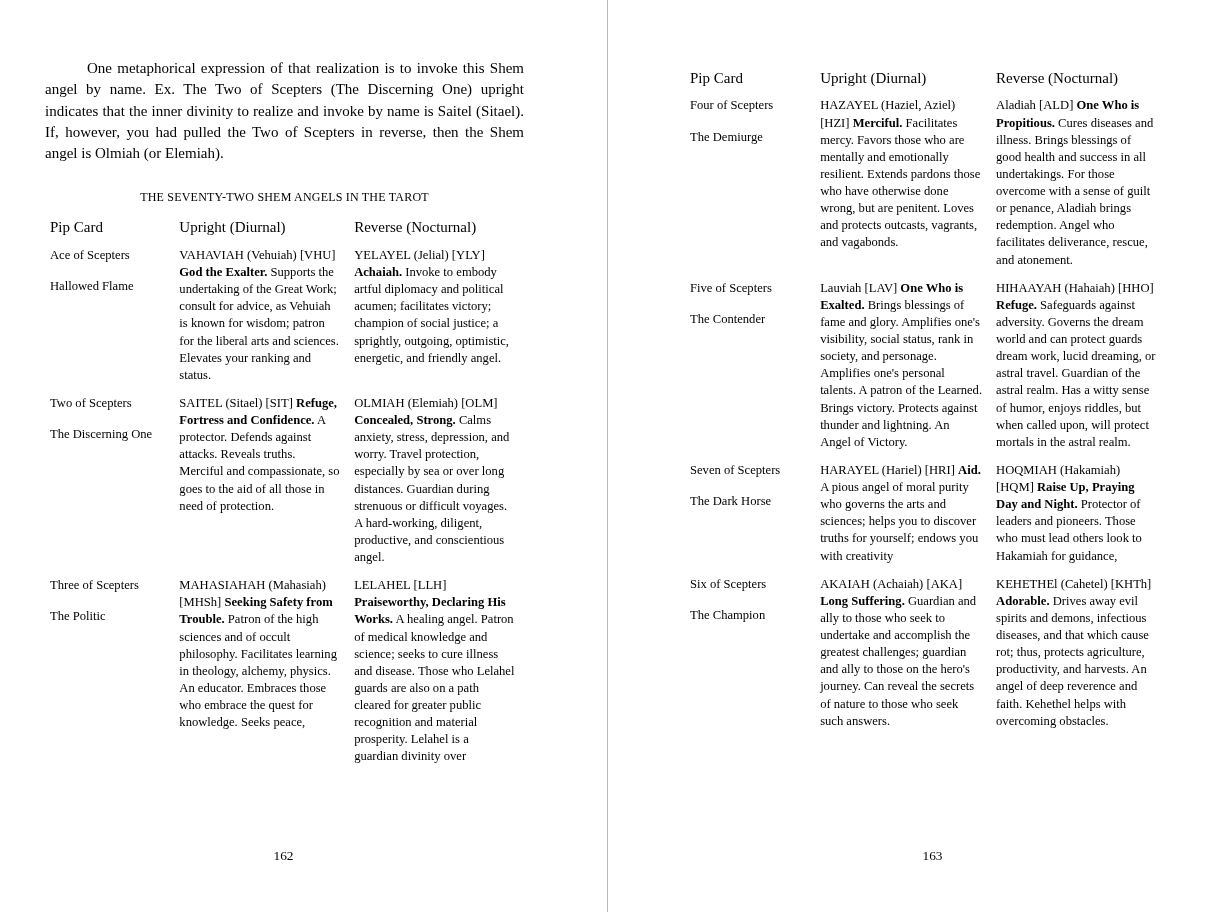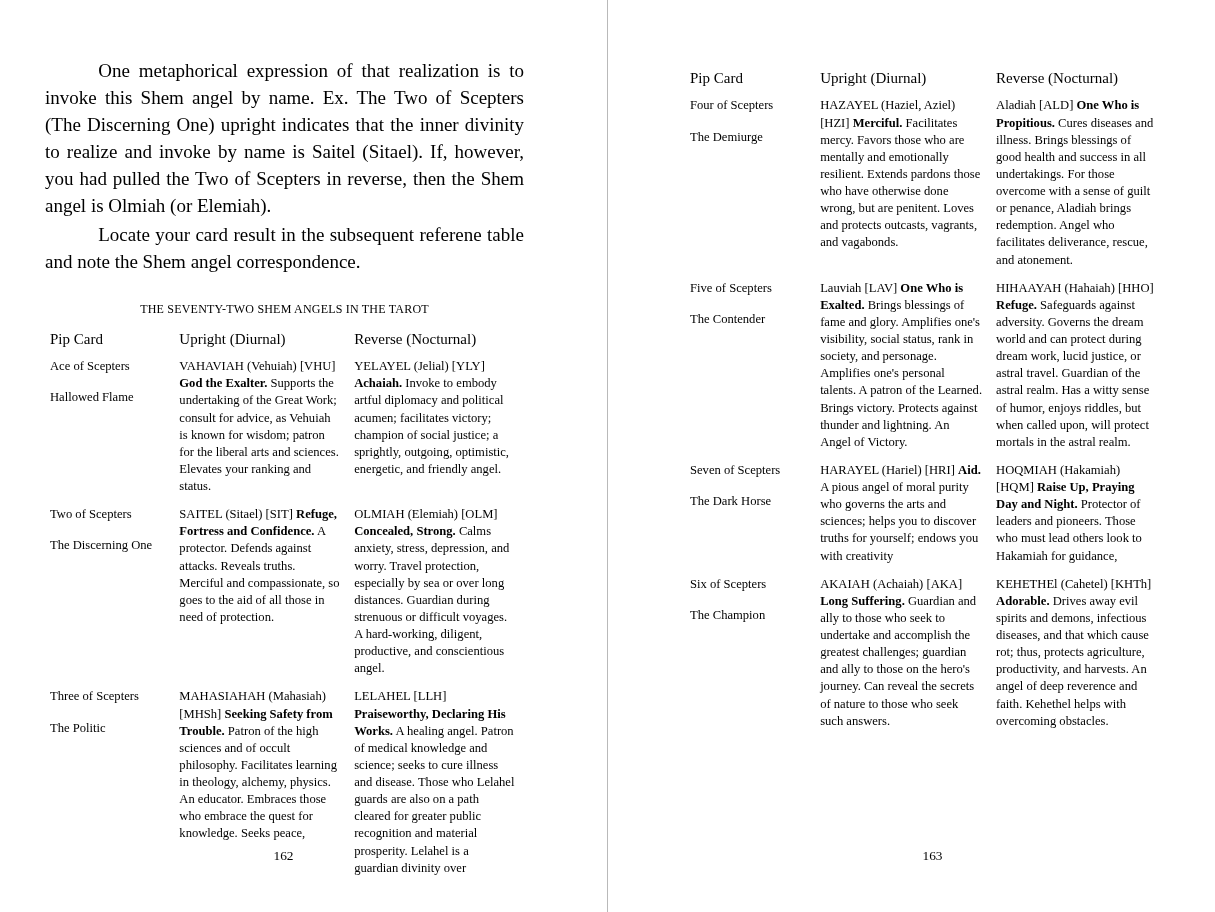--- a/index.html
+++ b/index.html
@@ -40,21 +40,21 @@
     top: 58px;
     bottom: 0;
     left: 0;
     right: 0;
   }
   .page-left .page-inner { left: 45px; right: 83px; }
   .page-right .page-inner { left: 78px; right: 47px; }
 
   p.body {
     margin: 0 0 0 0;
-    font-size: 19px;
+    font-size: 15px;
     line-height: 1.42;
     text-align: justify;
     text-indent: 2.8em;
   }
   p.body + p.body { margin-top: 2px; }
 
   h2.table-title {
     font-size: 12px;
     font-weight: normal;
     text-align: center;
@@ -111,21 +111,20 @@
 </style>
 </head>
 <body>
 
 <div class="spread">
   <div class="gutter"></div>
 
   <div class="page page-left">
     <div class="page-inner">
       <p class="body">One metaphorical expression of that realization is to invoke this Shem angel by name. Ex. The Two of Scepters (The Discerning One) upright indicates that the inner divinity to realize and invoke by name is Saitel (Sitael). If, however, you had pulled the Two of Scepters in reverse, then the Shem angel is Olmiah (or Elemiah).</p>
-      <p class="body">Locate your card result in the subsequent referene table and note the Shem angel correspondence.</p>
 
       <h2 class="table-title">THE SEVENTY-TWO SHEM ANGELS IN THE TAROT</h2>
 
       <div class="clip" style="height:585px;">
       <table class="shem">
         <colgroup>
               <col class="c1">
               <col class="c2">
               <col class="c3">
             </colgroup>
@@ -221,21 +220,21 @@
             <td class="pip">
               <span class="name">Five of Scepters</span>
               <span class="epithet">The Contender</span>
             </td>
             <td class="vline">
               <span>Lauviah [LAV]</span>
               <b>One Who is Exalted.</b><span> Brings blessings of fame and glory. Amplifies one's visibility, social status, rank in society, and personage. Amplifies one's personal talents. A patron of the Learned. Brings victory. Protects against thunder and lightning. An Angel of Victory.</span>
             </td>
             <td class="vline vline-r">
               <span>HIHAAYAH (Hahaiah) [HHO]</span>
-              <b>Refuge.</b><span> Safeguards against adversity. Governs the dream world and can protect during dream work, lucid justice, or astral travel. Guardian of the astral realm. Has a witty sense of humor, enjoys riddles, but when called upon, will protect mortals in the astral realm.</span>
+              <b>Refuge.</b><span> Safeguards against adversity. Governs the dream world and can protect guards dream work, lucid dreaming, or astral travel. Guardian of the astral realm. Has a witty sense of humor, enjoys riddles, but when called upon, will protect mortals in the astral realm.</span>
             </td>
           </tr>
           <tr class="rule-bottom">
             <td class="pip">
               <span class="name">Seven of Scepters</span>
               <span class="epithet">The Dark Horse</span>
             </td>
             <td class="vline">
               <span>HARAYEL (Hariel) [HRI]</span>
               <b>Aid.</b><span> A pious angel of moral purity who governs the arts and sciences; helps you to discover truths for yourself; endows you with creativity</span>

